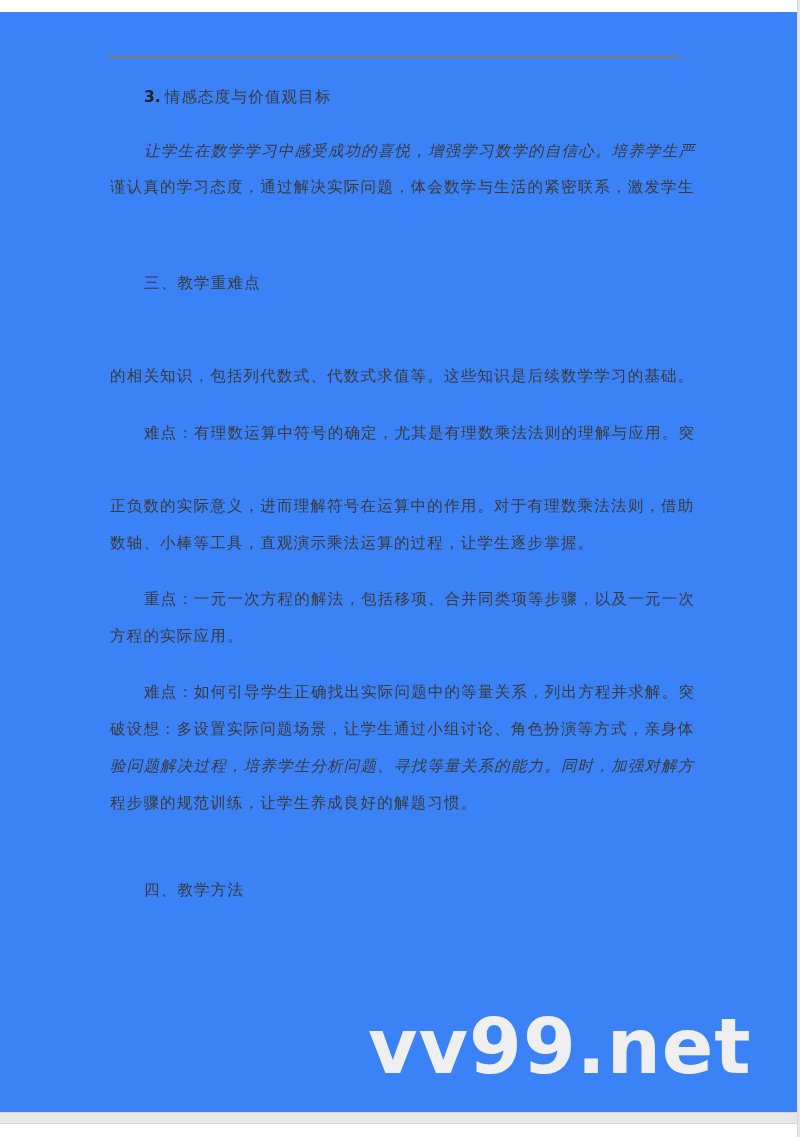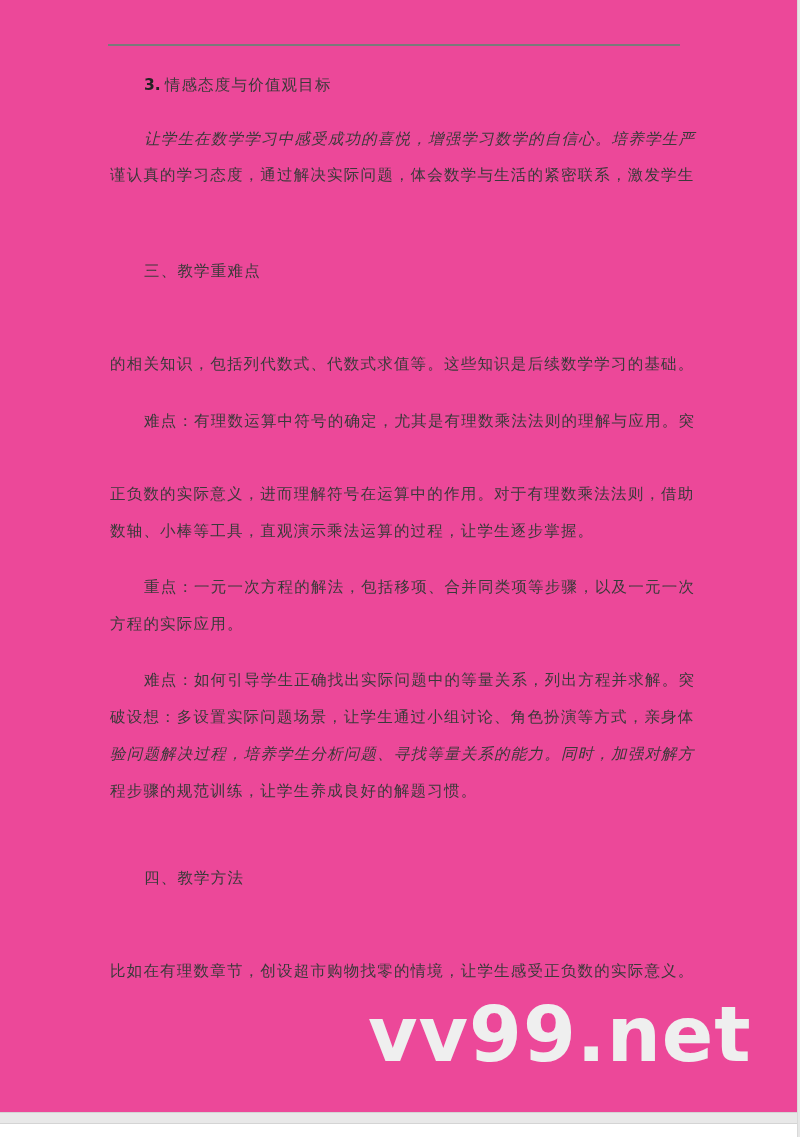--- a/index.html
+++ b/index.html
@@ -11,24 +11,24 @@
       width: 800px;
       height: 1137px;
       position: relative;
       overflow: hidden;
       font-family: "DejaVu Sans", "Liberation Sans", sans-serif;
       color: #3a3a3a;
     }
     .page {
       position: absolute;
       left: 0;
-      top: 0;
+      top: 12px;
       width: 797px;
       height: 1112px;
-      background: #ec4899;
+      background: #3b82f6;
     }
     .header-rule {
       position: absolute;
       left: 108px;
       top: 44px;
       width: 572px;
       height: 2px;
       background: #7a7a7a;
     }
     .line {
@@ -126,20 +126,19 @@
   <div class="line indent" style="top:575px;">重点：一元一次方程的解法，包括移项、合并同类项等步骤，以及一元一次</div>
   <div class="line last" style="top:612px;">方程的实际应用。</div>
 
   <div class="line indent" style="top:668px;">难点：如何引导学生正确找出实际问题中的等量关系，列出方程并求解。突</div>
   <div class="line" style="top:705px;">破设想：多设置实际问题场景，让学生通过小组讨论、角色扮演等方式，亲身体</div>
   <div class="line" style="top:742px;font-style:italic;">验问题解决过程，培养学生分析问题、寻找等量关系的能力。同时，加强对解方</div>
   <div class="line last" style="top:779px;">程步骤的规范训练，让学生养成良好的解题习惯。</div>
 
   <div class="line indent heading" style="top:866px;">四、教学方法</div>
 
-  <div class="line" style="top:959px;">比如在有理数章节，创设超市购物找零的情境，让学生感受正负数的实际意义。</div>
 
   <div class="watermark">vv99.net</div>
 </div>
 
 <div class="page-gap"></div>
 <div class="next-page"></div>
 <div class="right-edge"></div>
 
 </body></html>

